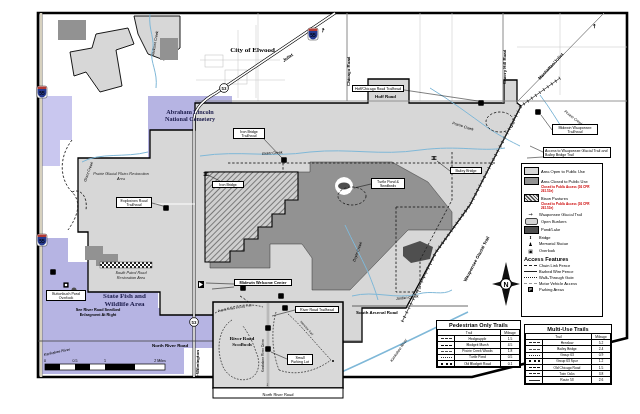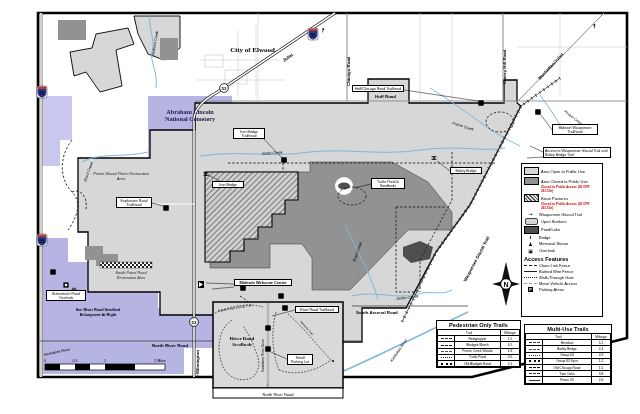--- a/index.html
+++ b/index.html
@@ -280,20 +280,24 @@
   <text x="278" y="395.5" text-anchor="middle" font-size="4">North River Road</text>
 </svg>
 
 <div class="ov serifb" style="left:210px;top:46px;width:85px;font-size:7px;">
   <span>City of Elwood</span>
 </div>
 <div class="ov serifb" style="left:146px;top:108px;width:88px;font-size:6.2px;color:#1a1a4a;">
   <div>Abraham Lincoln</div>
   <div>National Cemetery</div>
 </div>
+<div class="ov serifb" style="left:82px;top:292px;width:85px;font-size:7px;color:#1a1a4a;">
+  <div>State Fish and</div>
+  <div>Wildlife Area</div>
+</div>
 <div class="ov ital" style="left:92px;top:172px;width:58px;font-size:3.8px;">
   <span>Prairie Glacial Plains Restoration Area</span>
 </div>
 <div class="ov ital" style="left:106px;top:271px;width:50px;font-size:3.8px;">
   <span>South Patrol Road Restoration Area</span>
 </div>
 <div class="ov" style="left:70px;top:308px;width:56px;font-size:3.8px;font-weight:bold;text-align:center;line-height:1.2;">
   <span>See River Road Seedbed Enlargment At Right</span>
 </div>
 <div class="ov serifb" style="left:220px;top:336px;width:44px;font-size:5px;">

